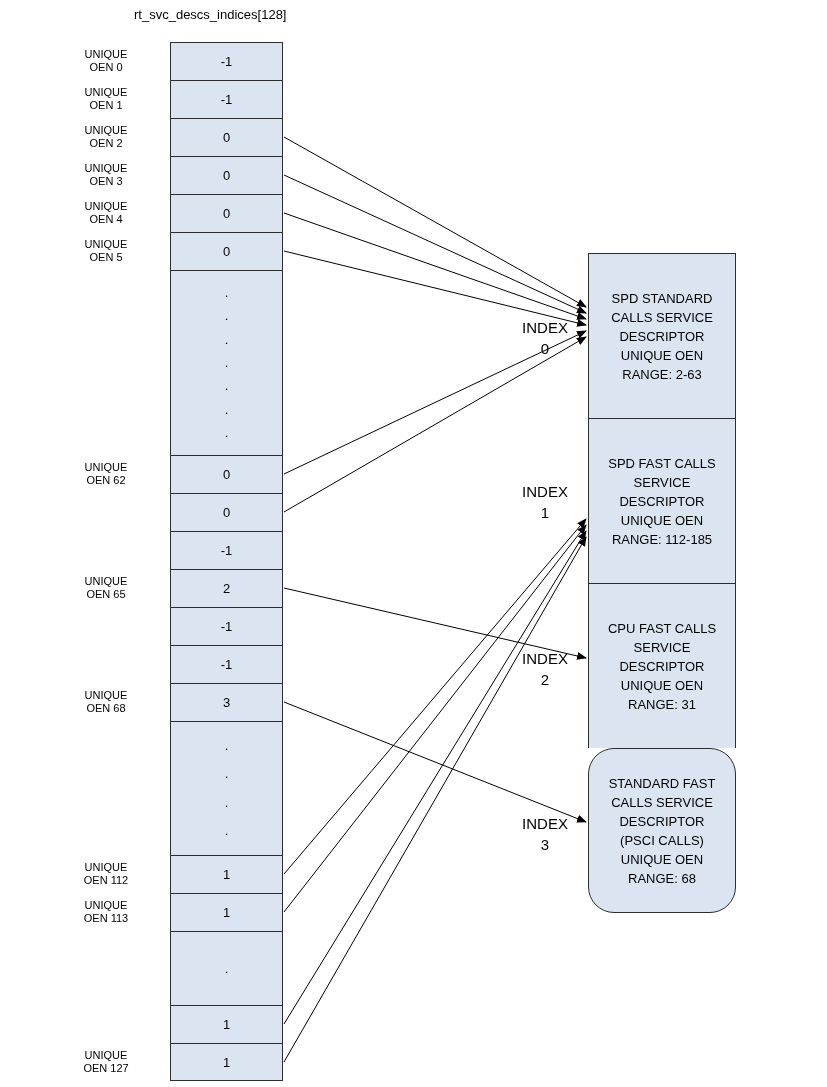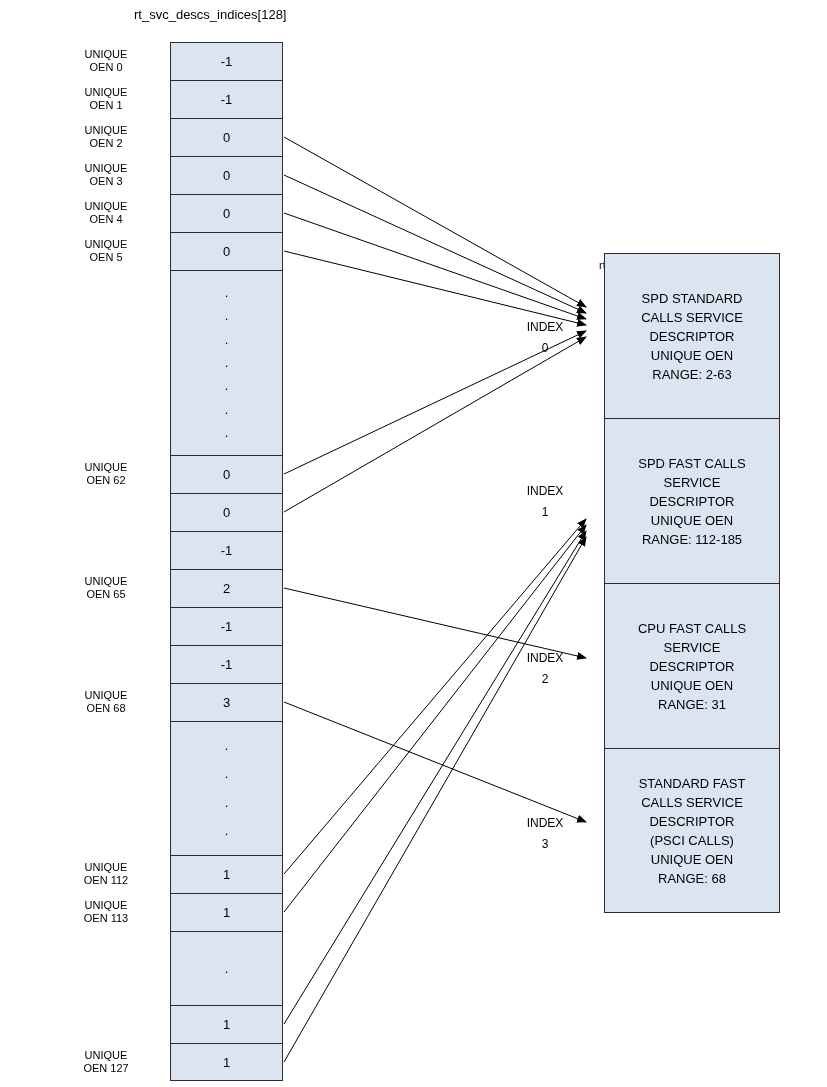--- a/index.html
+++ b/index.html
@@ -63,41 +63,40 @@
     line-height: 13px;
     white-space: pre-line;
   }
   .descs-col {
     position: absolute;
     left: 588px;
     top: 253px;
     width: 152px;
   }
   .desc-box {
-    width: 176px;
+    width: 148px;
     height: 165px;
     border: 1px solid var(--border, #2d2d2d);
     border-bottom: none;
     background: var(--cell-fill, #dbe5f1);
     display: flex;
     align-items: center;
     justify-content: center;
     text-align: center;
     font-size: 13px;
     line-height: 19px;
     white-space: pre-line;
-    margin-left: 16px;
-  }
-  .desc-box:last-child { border-bottom: 1px solid var(--border, #2d2d2d); }
+  }
+  .desc-box:last-child { border-bottom: 1px solid var(--border, #2d2d2d); border-radius: 26px; }
   .index-label {
     position: absolute;
     left: 505px;
     width: 80px;
     text-align: center;
-    font-size: 12px;
+    font-size: 15px;
     line-height: 21px;
     white-space: pre-line;
   }
   svg.arrows {
     position: absolute;
     left: 0;
     top: 0;
     width: 827px;
     height: 1087px;
     pointer-events: none;

